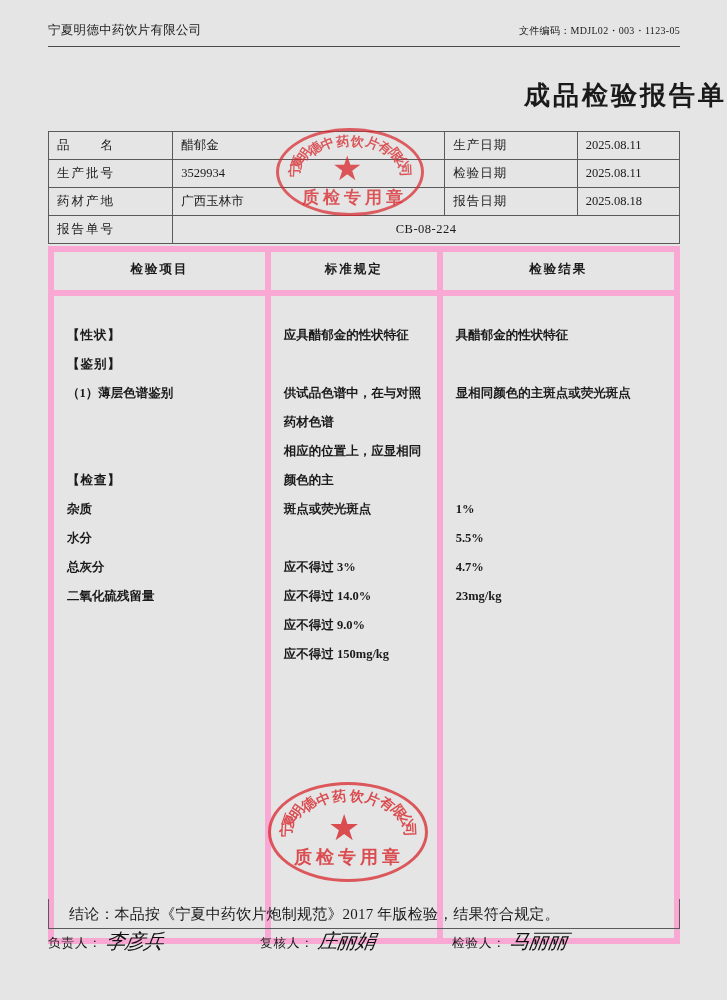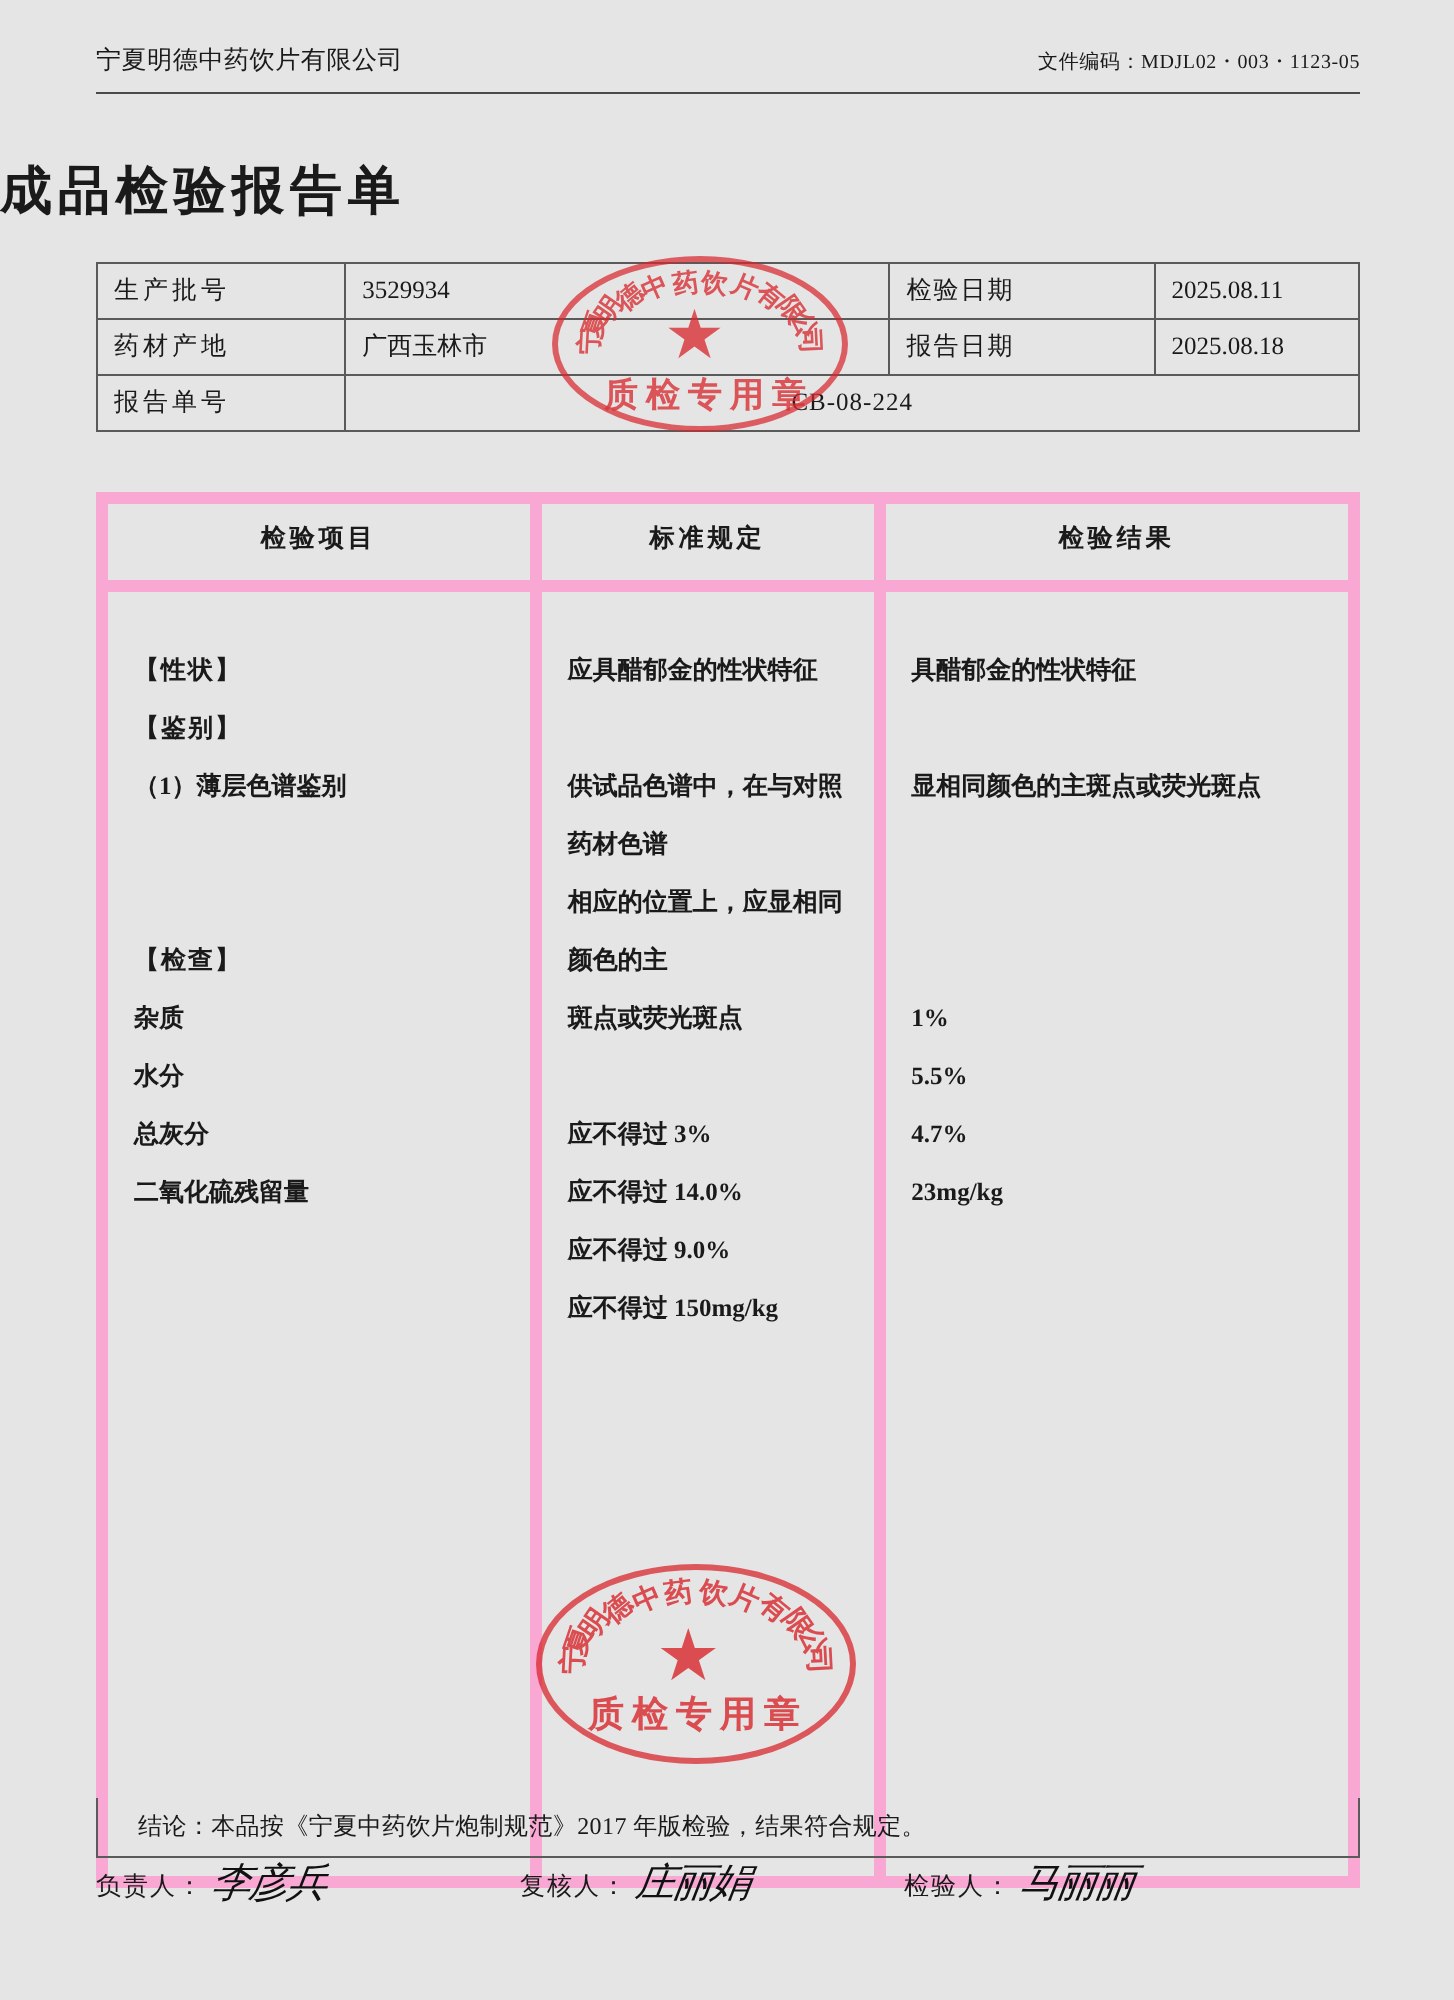--- a/index.html
+++ b/index.html
@@ -44,21 +44,21 @@
     width: 632px;
     height: 1px;
     background: #4a4a4a;
   }
 
   .title {
     position: absolute;
     left: 0;
     top: 78px;
     width: 727px;
-    text-align: left;
+    text-align: right;
     font-size: 26px;
     font-weight: bold;
     letter-spacing: 3px;
     font-family: Liberation Serif, serif;
   }
 
   
   table.main {
     position: absolute;
     left: 48px;
@@ -129,21 +129,21 @@
   
   .concl {
     position: absolute;
     left: 48px;
     top: 899px;
     width: 632px;
     border: 1px solid #5a5a5a;
     border-top: none;
     box-sizing: border-box;
     height: 30px;
-    font-size: 12px;
+    font-size: 15px;
     padding: 6px 0 0 20px;
     letter-spacing: 0.2px;
   }
 
   
   .sign-row {
     position: absolute;
     left: 48px;
     top: 935px;
     width: 632px;
@@ -256,20 +256,26 @@
     <div class="top-right">
       <span>文件编码：</span><span>MDJL02・003・1123-05</span>
     </div>
   </div>
   <div class="hrule"></div>
 
   <div class="title">成品检验报告单</div>
 
   <table class="main">
     <tbody>
+        <tr>
+      <td class="lbl">品　　名</td>
+      <td class="val1">醋郁金</td>
+      <td class="lbl2">生产日期</td>
+      <td class="val2">2025.08.11</td>
+    </tr>
     <tr>
       <td class="lbl">生产批号</td>
       <td class="val1">3529934</td>
       <td class="lbl2">检验日期</td>
       <td class="val2">2025.08.11</td>
     </tr>
     <tr>
       <td class="lbl">药材产地</td>
       <td class="val1">广西玉林市</td>
       <td class="lbl2">报告日期</td>

